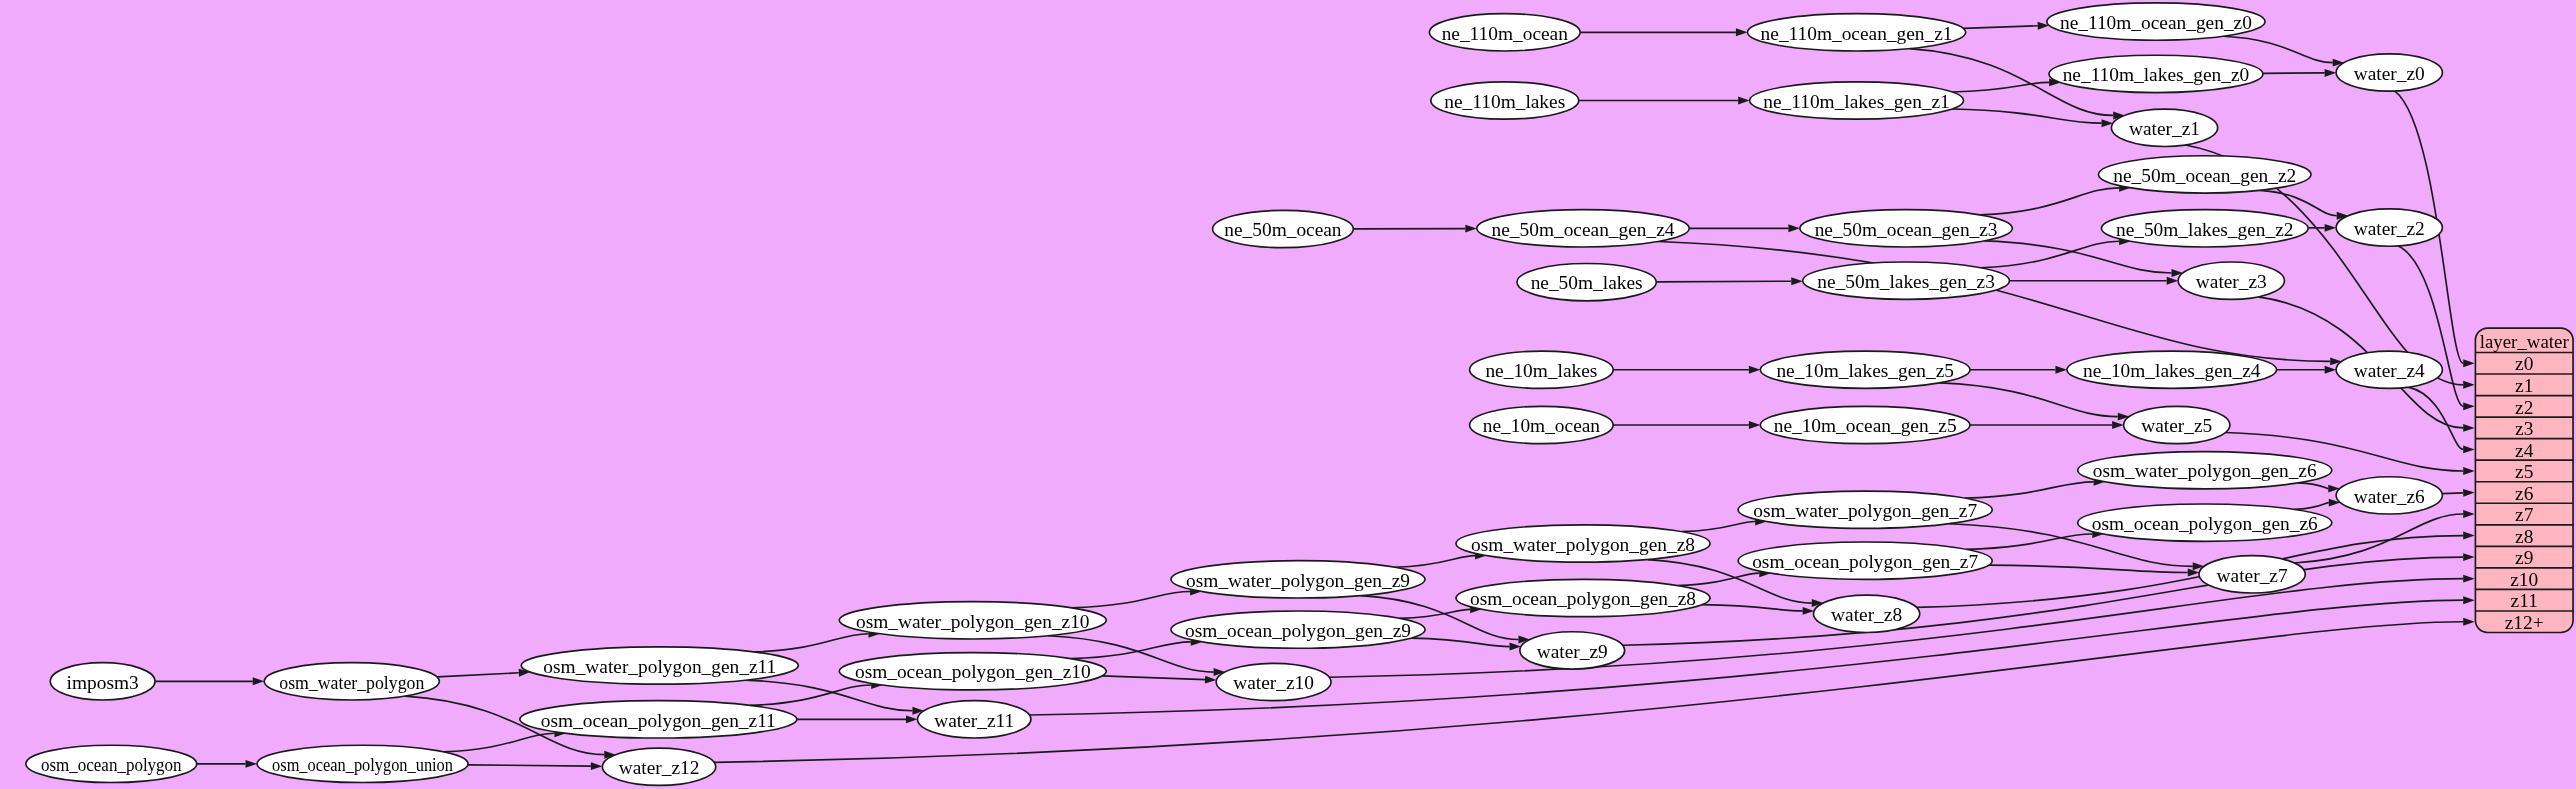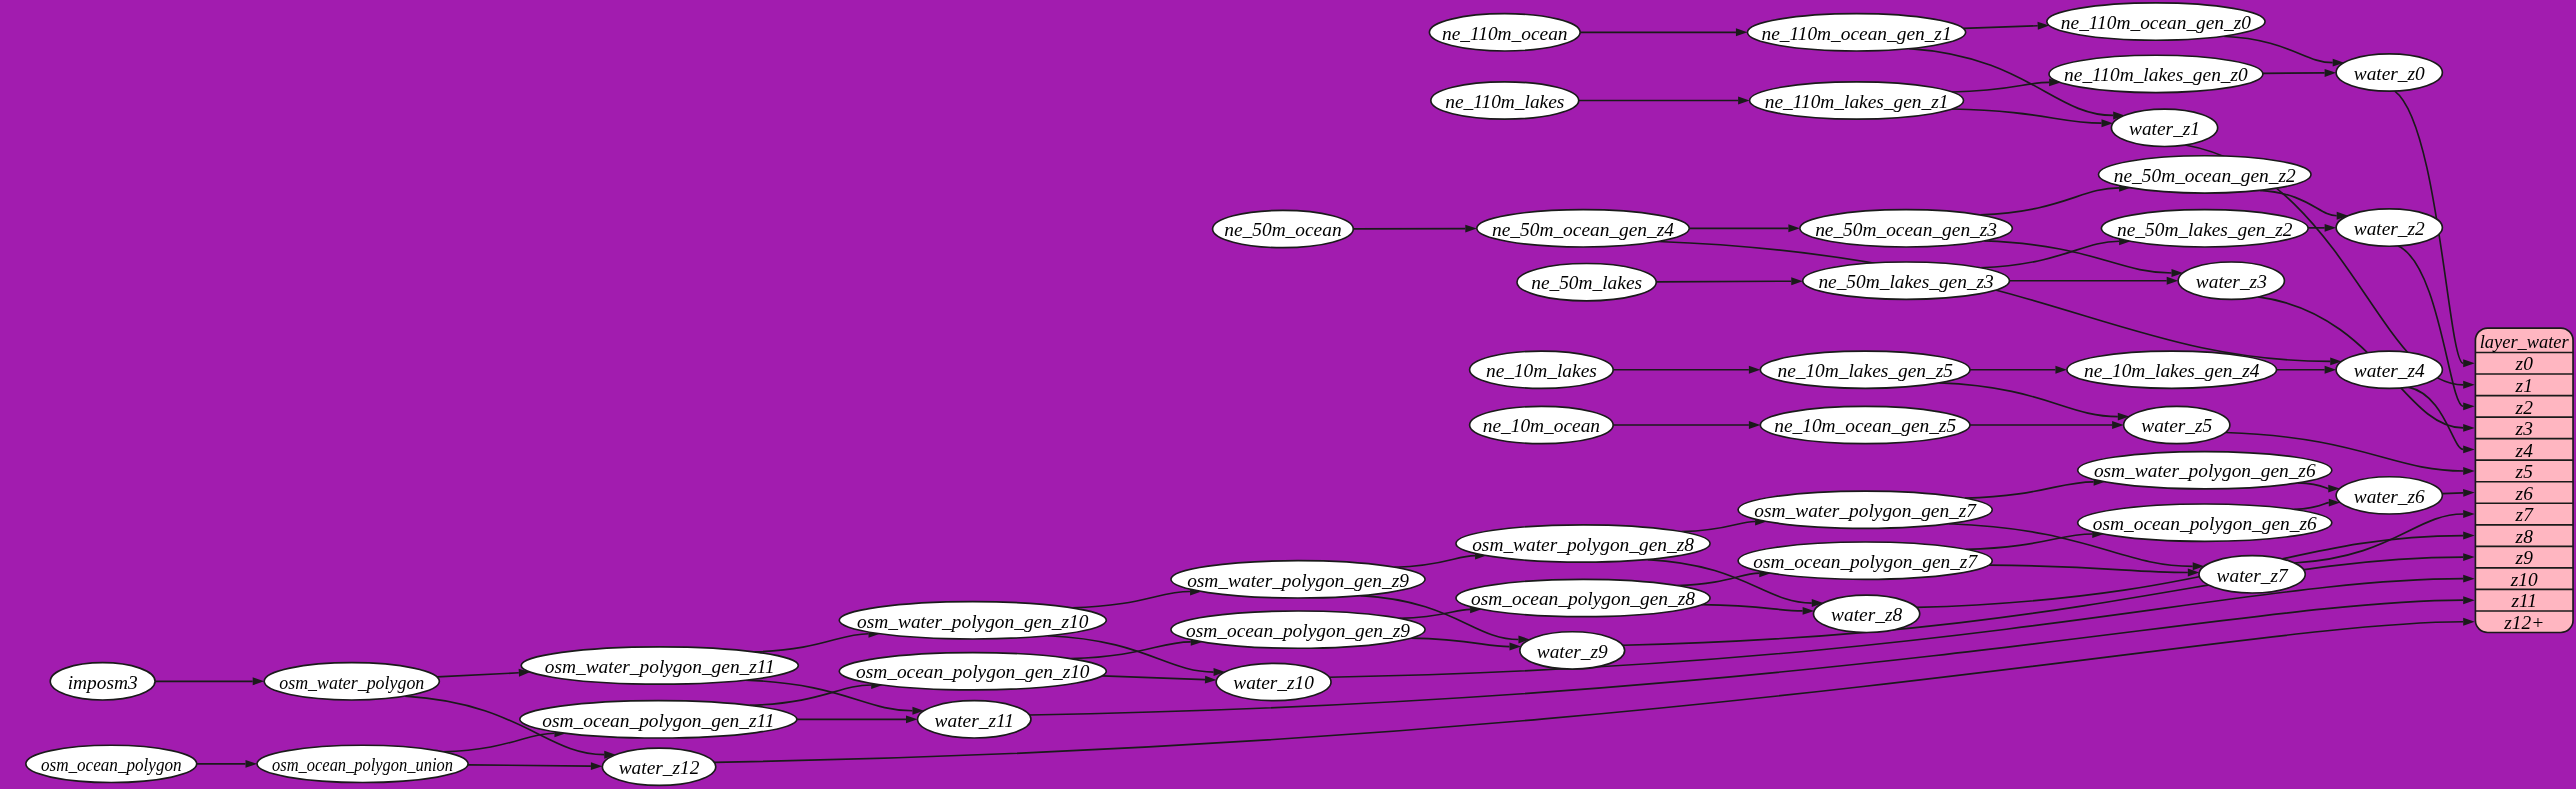--- a/index.html
+++ b/index.html
@@ -3,23 +3,22 @@
 <meta charset="utf-8">
 <style>
   html, body {
     margin: 0; padding: 0;
     background: #ffffff;
     font-family: "Liberation Serif", "DejaVu Serif", serif;
   }
   #stage {
     position: relative;
     width: 2576px; height: 789px;
-    background: #a21caf;
+    background: #f0abfc;
     overflow: hidden;
-    font-style: italic;
   }
   #graph { display: block; width: 2576px; height: 789px; }
   text { user-select: none; }
 </style>
 </head>
 <body>
 
 <div id="stage">
   <svg id="graph" xmlns="http://www.w3.org/2000/svg" preserveAspectRatio="xMinYMin meet" viewBox="0 0 3588 1099">
       <g fill="none" stroke="#1a1a1a" stroke-width="2.3">

